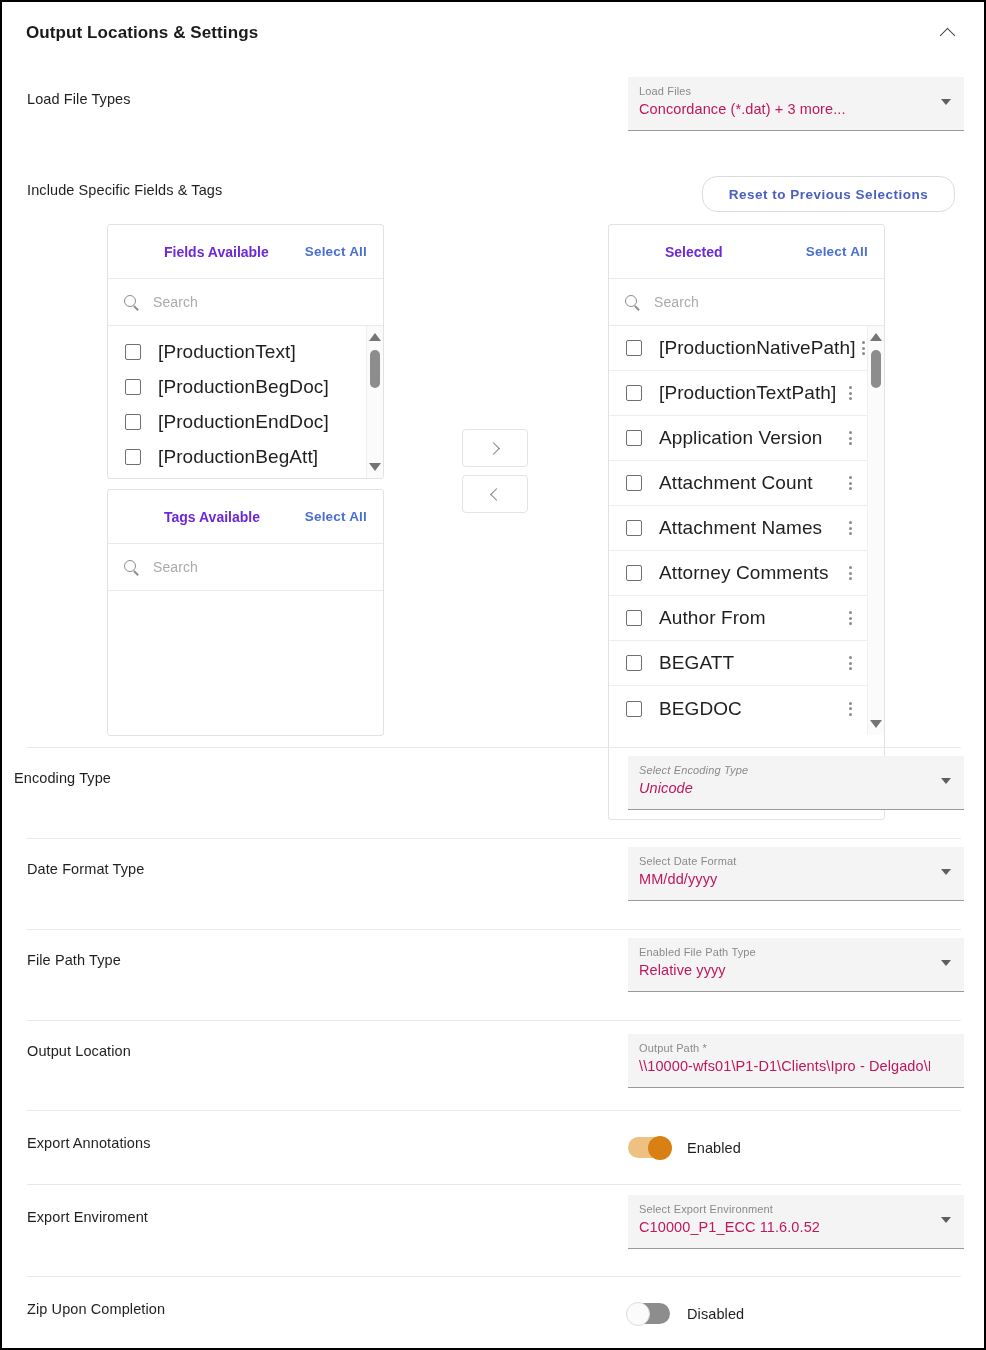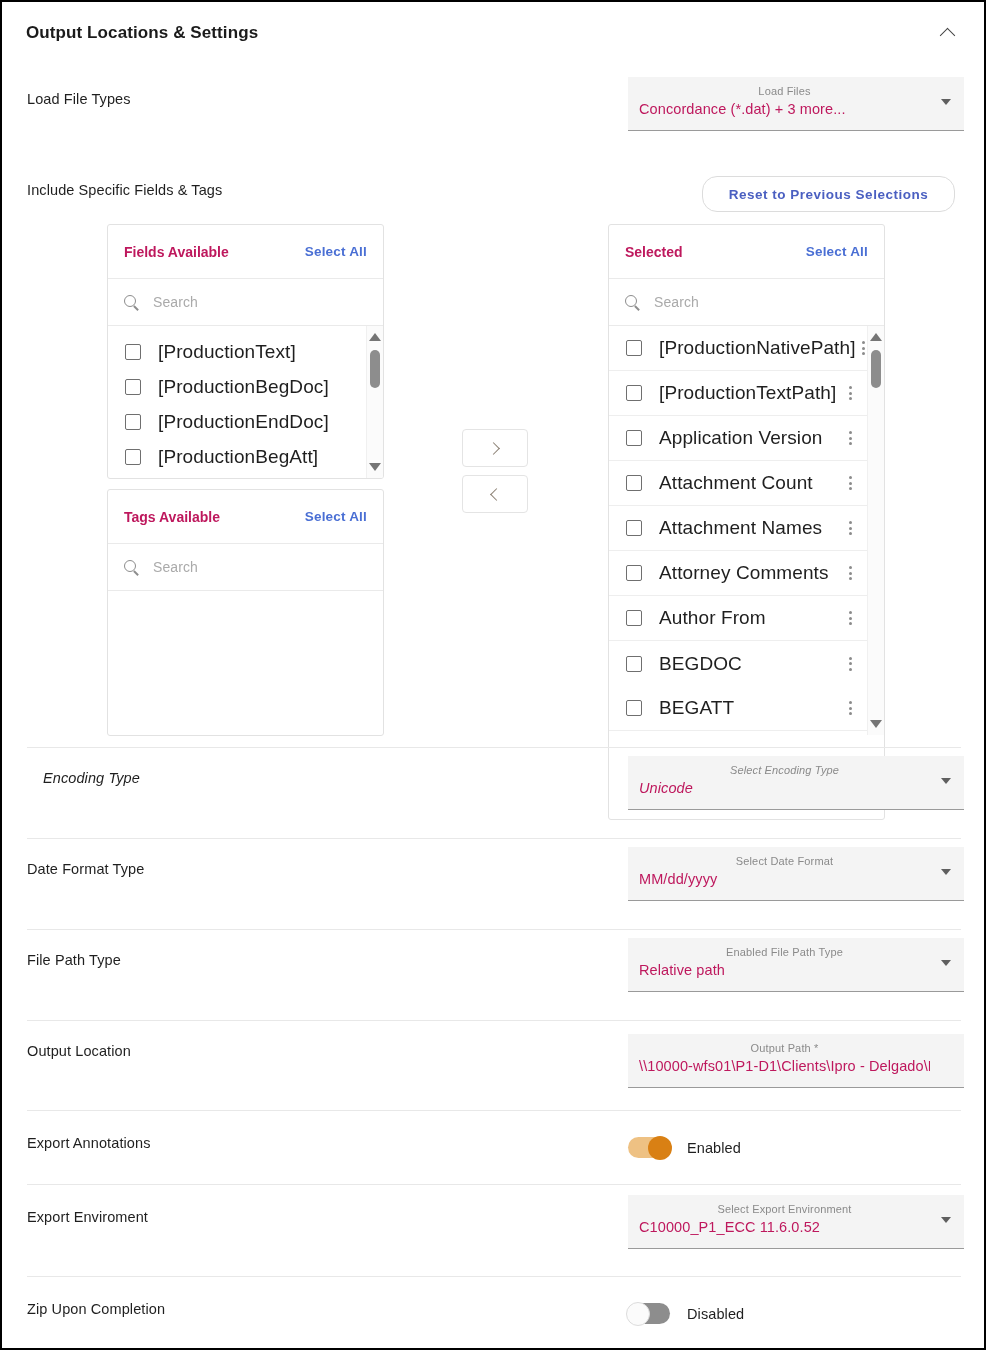--- a/index.html
+++ b/index.html
@@ -75,21 +75,20 @@
     cursor: pointer;
   }
   .sel-lbl {
     display: block;
     font-size: 11px;
     color: #8a8a8a;
     line-height: 14px;
     letter-spacing: .15px;
     white-space: nowrap;
     overflow: hidden;
-    text-align: center;
   }
   .sel-val {
     display: block;
     font-size: 14.5px;
     color: #be185d;
     line-height: 22px;
     letter-spacing: .1px;
     white-space: nowrap;
     overflow: hidden;
   }
@@ -129,21 +128,22 @@
   .tpanel-head {
     height: 54px;
     display: flex;
     align-items: center;
     padding: 0 16px;
     border-bottom: 1px solid #eaeaea;
   }
   .tpanel-head .t {
     font-size: 14px;
     font-weight: bold;
-    color: #be185d;
+    color: #6d28d9;
+    margin-left: 40px;
   }
   .select-all {
     margin-left: auto;
     color: #4a6fd4;
     font-size: 13.5px;
     font-weight: bold;
     letter-spacing: .2px;
     cursor: pointer;
   }
   .tpanel-search {
@@ -469,70 +469,70 @@
       </div>
       <div class="opt-row bordered">
         <span class="cbx"></span>
         <span class="opt-txt">Author From</span>
         <span class="kebab">
             <i></i>
             <i></i>
             <i></i>
           </span>
       </div>
+      <div class="opt-row bordered">
+        <span class="cbx"></span>
+        <span class="opt-txt">BEGATT</span>
+        <span class="kebab">
+            <i></i>
+            <i></i>
+            <i></i>
+          </span>
+      </div>
       <div class="opt-row bordered" style="border-bottom:none;">
         <span class="cbx"></span>
         <span class="opt-txt">BEGDOC</span>
-        <span class="kebab">
-            <i></i>
-            <i></i>
-            <i></i>
-          </span>
-      </div>
-      <div class="opt-row bordered">
-        <span class="cbx"></span>
-        <span class="opt-txt">BEGATT</span>
         <span class="kebab">
             <i></i>
             <i></i>
             <i></i>
           </span>
       </div>
       <div class="sbar">
         <span class="sb-arrow up"></span>
         <span class="sb-thumb" style="top:24px; height:38px;"></span>
         <span class="sb-arrow down"></span>
       </div>
     </div>
   </div>
 
   <div class="divider" style="top:745px;"></div>
 
-  <div class="row-label" style="left:41px; top:768px;font-style:italic;">Encoding Type</div>
+  <div class="row-label" style="left:12px; top:768px;">Encoding Type</div>
   <div class="sel" style="left:626px; top:754px;font-style:italic;">
     <span class="sel-lbl">Select Encoding Type</span>
     <span class="sel-val">Unicode</span>
     <span class="sel-arrow"></span>
   </div>
 
   <div class="divider" style="top:836px;"></div>
 
   <div class="row-label" style="left:25px; top:859px;">Date Format Type</div>
   <div class="sel" style="left:626px; top:845px;">
     <span class="sel-lbl">Select Date Format</span>
     <span class="sel-val">MM/dd/yyyy</span>
     <span class="sel-arrow"></span>
   </div>
 
   <div class="divider" style="top:927px;"></div>
 
   <div class="row-label" style="left:25px; top:950px;">File Path Type</div>
   <div class="sel" style="left:626px; top:936px;">
     <span class="sel-lbl">Enabled File Path Type</span>
-    <span class="sel-val">Relative path</span>
+    <span class="sel-val">Relative yyyy</span>
     <span class="sel-arrow"></span>
   </div>
 
   <div class="divider" style="top:1018px;"></div>
 
   <div class="row-label" style="left:25px; top:1041px;">Output Location</div>
   <div class="sel" style="left:626px; top:1032px;">
     <span class="sel-lbl">Output Path *</span>
     <span class="sel-val" style="padding-right:0;">\\10000-wfs01\P1-D1\Clients\Ipro - Delgado\Pro</span>
   </div>

